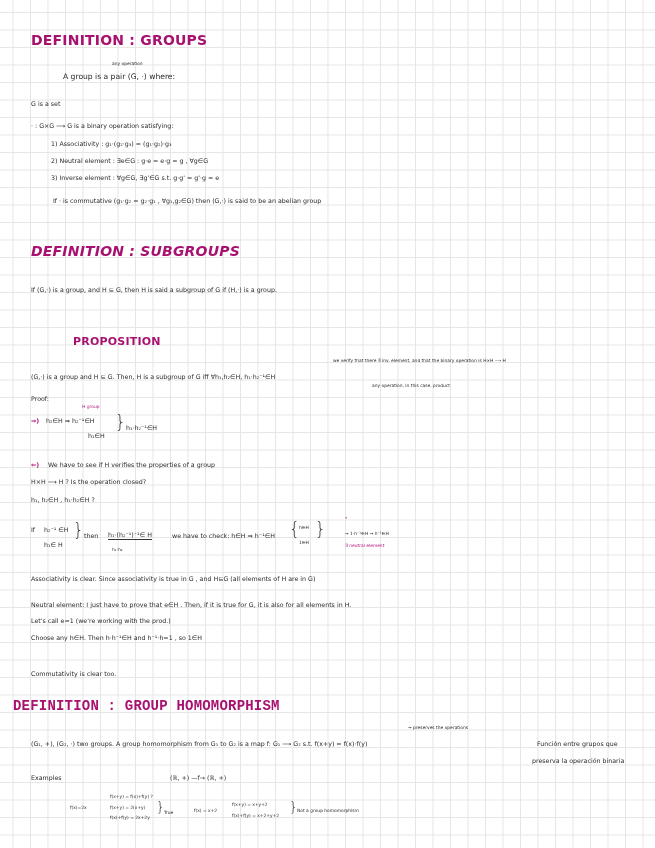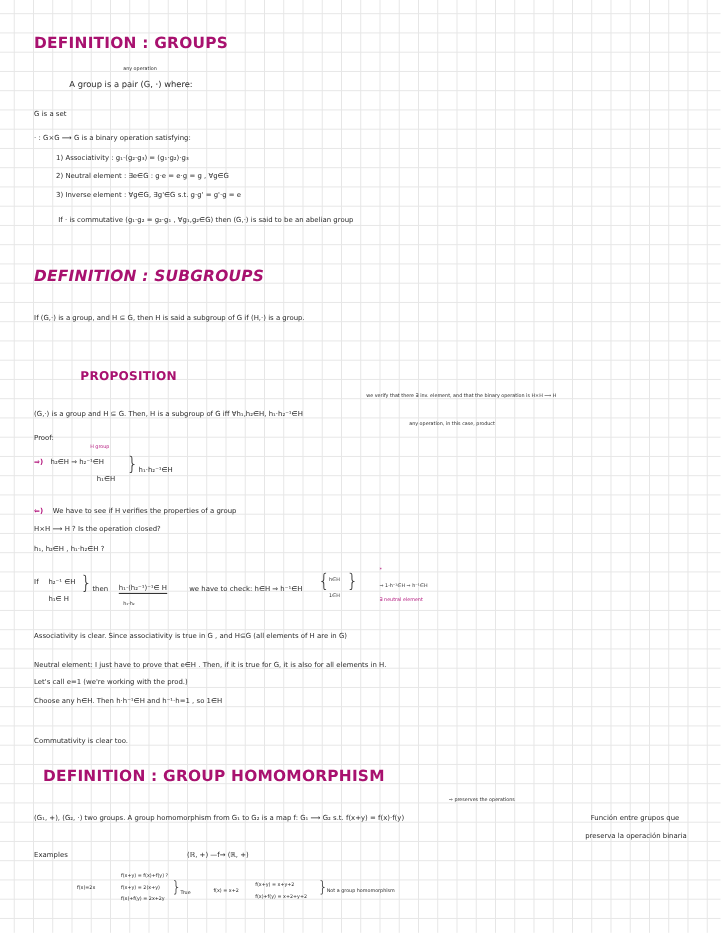--- a/index.html
+++ b/index.html
@@ -74,21 +74,21 @@
 <div class="abs tx m" style="left:345px;top:516px;">*</div>
 <div class="abs tx" style="left:345px;top:531px;">⇒ 1·h⁻¹∈H ⇒ h⁻¹∈H</div>
 <div class="abs tx m" style="left:345px;top:543px;">∃ neutral element</div>
 
 <div class="abs ts" style="left:31px;top:575px;">Associativity is clear.  Since associativity is true in G , and H⊆G (all elements of H are in G)</div>
 <div class="abs ts" style="left:31px;top:601px;">Neutral element:  I just have to prove that e∈H .  Then, if it is true for G, it is also for all elements in H.</div>
 <div class="abs ts" style="left:31px;top:617px;">Let's call e=1 (we're working with the prod.)</div>
 <div class="abs ts" style="left:31px;top:634px;">Choose any h∈H.  Then h·h⁻¹∈H   and  h⁻¹·h=1 , so 1∈H</div>
 <div class="abs ts" style="left:31px;top:670px;">Commutativity is clear too.</div>
 
-<div class="abs h h1" style="left:39px;top:698px;">DEFINITION : GROUP HOMOMORPHISM</div>
+<div class="abs h h1" style="left:13px;top:698px;font-family:Liberation Mono, monospace;">DEFINITION : GROUP HOMOMORPHISM</div>
 <div class="abs tx" style="left:408px;top:725px;">⇒ preserves the operations</div>
 <div class="abs ts" style="left:31px;top:740px;">(G₁, +), (G₂, ·) two groups. A group homomorphism from G₁ to G₂ is a map  f: G₁ ⟶ G₂   s.t.  f(x+y) = f(x)·f(y)</div>
 <div class="abs ts" style="left:537px;top:740px;">Función entre grupos que</div>
 <div class="abs ts" style="left:532px;top:757px;">preserva la operación binaria</div>
 
 <div class="abs ts" style="left:31px;top:774px;">Examples</div>
 <div class="abs ts" style="left:170px;top:774px;">(ℝ, +) —f→ (ℝ, +)</div>
 
 <div class="abs tx" style="left:110px;top:794px;">f(x+y) = f(x)+f(y) ?</div>
 <div class="abs tx" style="left:70px;top:805px;">f(x)=2x</div>

